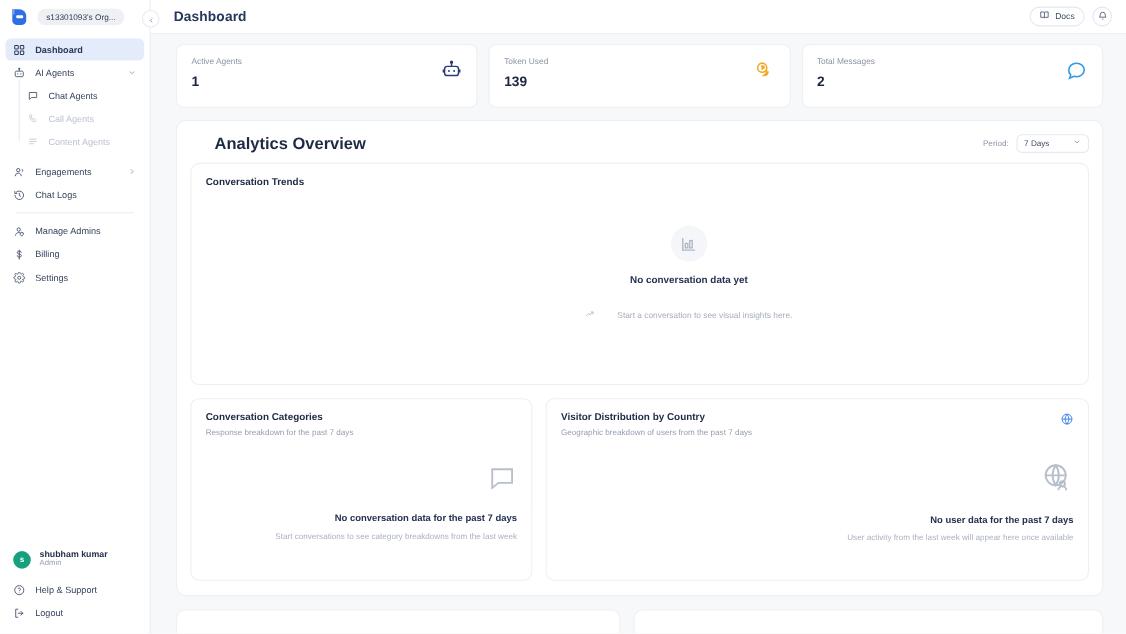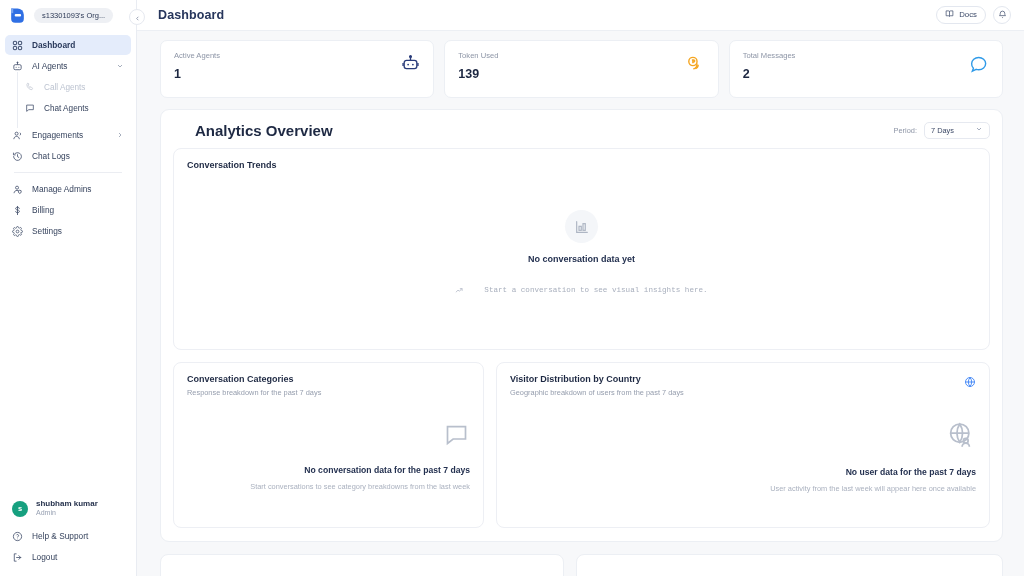--- a/index.html
+++ b/index.html
@@ -135,29 +135,29 @@
     padding: 0 6px; font-size: 7.4px; color: #3b4865; cursor: pointer;
   }
 
   .inner-card {
     background: #fff; border: 1px solid #edeff4; border-radius: 8px;
     padding: 11px 13px;
   }
   .inner-title { font-size: 9px; font-weight: 700; color: #1e2943; }
   .inner-sub { font-size: 7.4px; color: #959dad; margin-top: 4px; }
 
-  .trends { height: 202px; display: flex; flex-direction: column; }
+  .trends { height: 202px; display: flex; flex-direction: row; }
   .empty-mid { flex: 1 1 auto; display: flex; flex-direction: column; align-items: center; justify-content: center; }
   .empty-circle {
     width: 33px; height: 33px; border-radius: 50%;
     background: #f4f6f9; display: flex; align-items: center; justify-content: center;
     margin-bottom: 11px;
   }
   .empty-title { font-size: 9px; font-weight: 700; color: #243150; }
-  .empty-hint { display: flex; gap: 20px; font-size: 7.6px; color: #a8afbd; margin-top: 22px; font-family: Liberation Mono, monospace; }
+  .empty-hint { display: flex; align-items: center; gap: 20px; font-size: 7.6px; color: #a8afbd; margin-top: 22px; }
 
   .row2 { display: flex; gap: 12px; margin-top: 12px; }
   .cat-card { flex: 0 0 311px; height: 166px; display: flex; flex-direction: column; }
   .geo-card { flex: 1 1 auto; height: 166px; display: flex; flex-direction: column; position: relative; }
   .card-head-row { display: flex; align-items: flex-start; justify-content: space-between; }
   .empty-block { flex: 1 1 auto; display: flex; flex-direction: column; align-items: flex-end; justify-content: center; }
   .empty-ico-lg { margin-bottom: 13px; }
   .empty-h { font-size: 8.6px; font-weight: 700; color: #243150; }
   .empty-p { font-size: 7.4px; color: #aab1bf; margin-top: 7px; }
 
@@ -210,38 +210,46 @@
           </svg>
         </span>
         <span>AI Agents</span>
         <span class="chev">
           <svg width="8" height="8" viewBox="0 0 24 24" fill="none" stroke="#98a1b3" stroke-width="2.6">
               <path d="M6 9l6 6 6-6"></path>
             </svg>
         </span>
       </div>
 
+      <div class="nav-item sub">
+        <span class="nav-ico">
+          <svg width="10" height="10" viewBox="0 0 24 24" fill="none" stroke="#46536e" stroke-width="1.9">
+            <path d="M4 5h16v11H9l-5 4z"></path>
+          </svg>
+        </span>
+        <span>Chat Agents</span>
+      </div>
+
       <div class="nav-item sub muted">
         <span class="nav-ico">
           <svg width="10" height="10" viewBox="0 0 24 24" fill="none" stroke="#c3c9d4" stroke-width="1.9">
             <path d="M6 3l3.5 1.5-1.5 3.5 3 5 3.5-1.5L18 15l-1.5 3.5c-6 0-12-6-12-12z"></path>
           </svg>
         </span>
         <span>Call Agents</span>
       </div>
 
-      <div class="nav-item sub">
-        <span class="nav-ico">
-          <svg width="10" height="10" viewBox="0 0 24 24" fill="none" stroke="#46536e" stroke-width="1.9">
-            <path d="M4 5h16v11H9l-5 4z"></path>
-          </svg>
-        </span>
-        <span>Chat Agents</span>
-      </div>
-
+      <div class="nav-item sub muted">
+        <span class="nav-ico">
+          <svg width="10" height="10" viewBox="0 0 24 24" fill="none" stroke="#c3c9d4" stroke-width="1.9">
+            <path d="M4 6h16M4 11h16M4 16h10"></path>
+          </svg>
+        </span>
+        <span>Content Agents</span>
+      </div>
 
       <div style="height:6px"></div>
 
 
       <div class="nav-item">
         <span class="nav-ico">
           <svg width="11" height="11" viewBox="0 0 24 24" fill="none" stroke="#46536e" stroke-width="1.8">
             <circle cx="10" cy="8" r="3.3"></circle>
               <path d="M4 20c0-3.5 2.7-6 6-6s6 2.5 6 6"></path>
               <path d="M17 11.5a3 3 0 0 0 0-5.5"></path>

